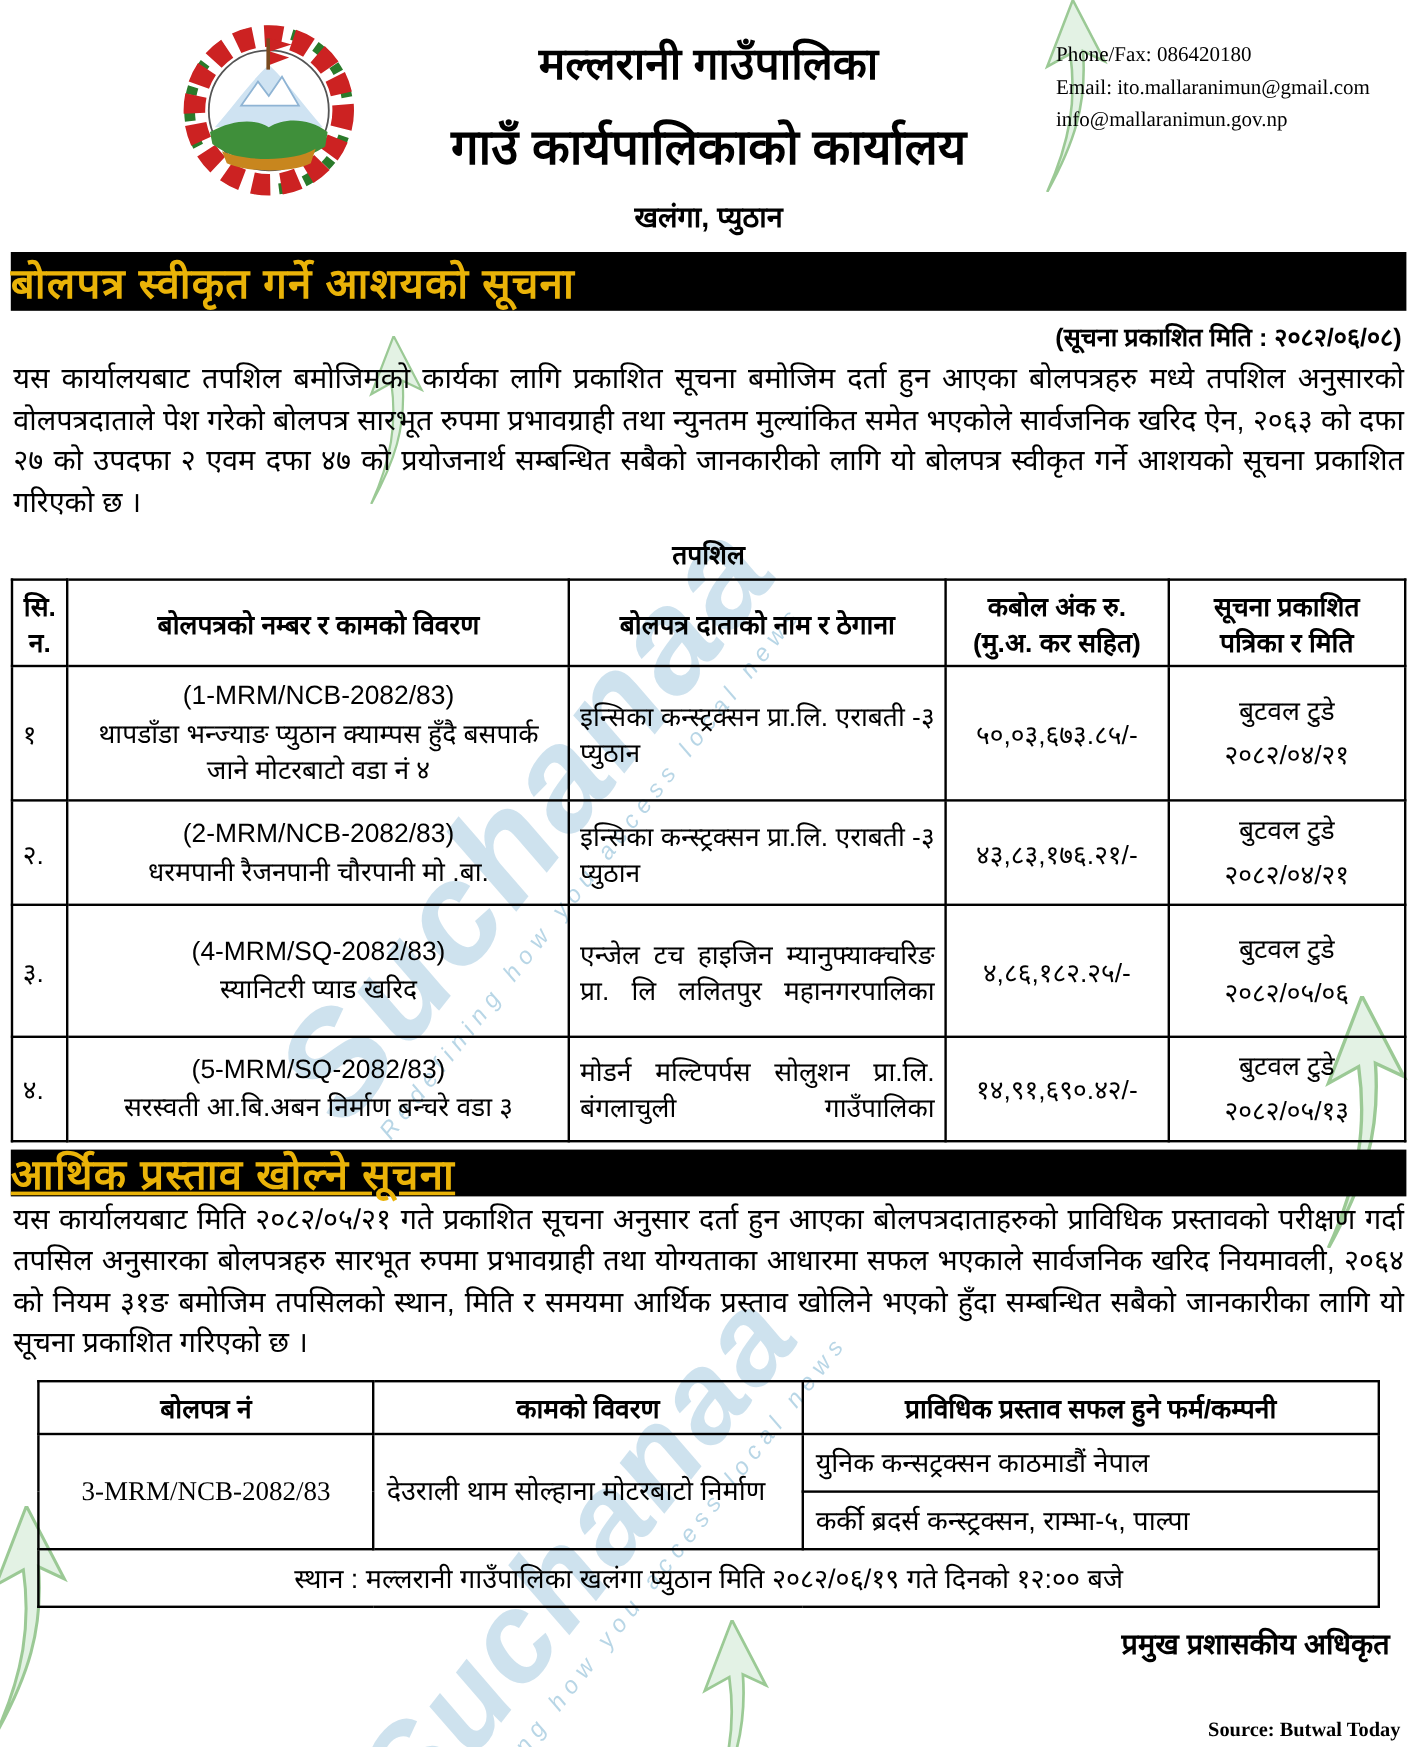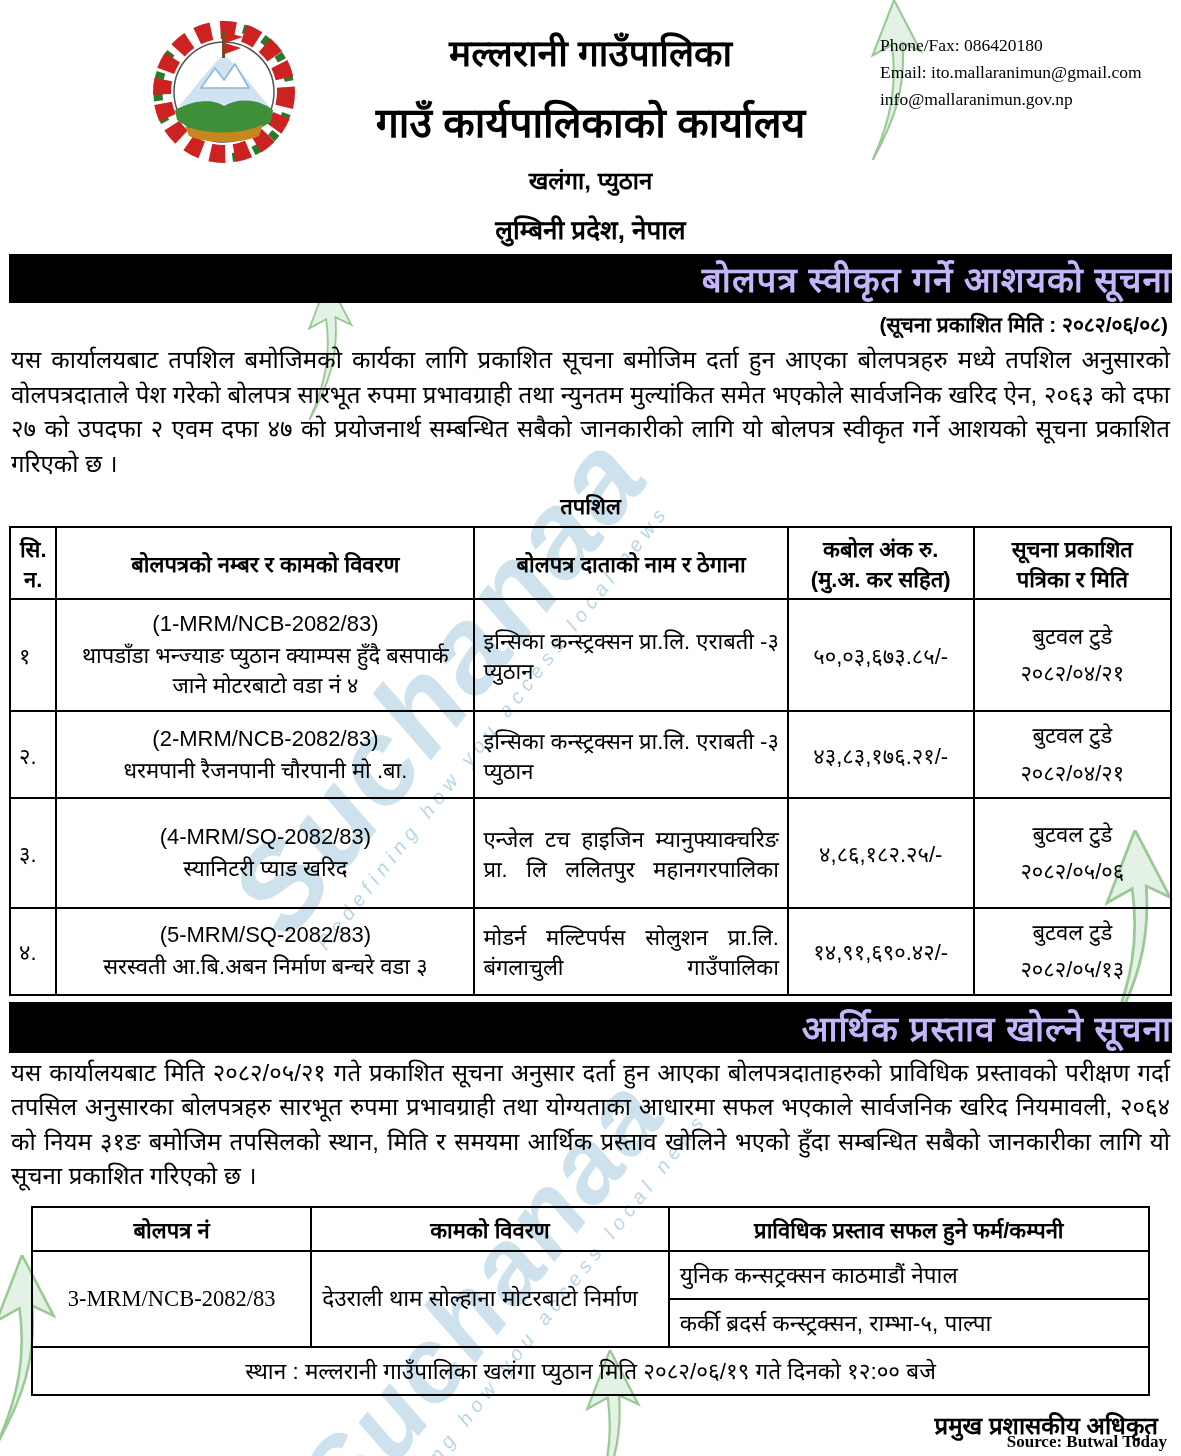--- a/index.html
+++ b/index.html
@@ -33,35 +33,35 @@
     font-size: 20px;
     letter-spacing: 6px;
     color: rgba(125, 180, 210, 0.55);
     font-weight: normal;
   }
   .wm1 { left: 150px; top: 620px; }
   .wm2 { left: 210px; top: 1240px; font-size: 105px; }
   .wm-arrow { position: absolute; opacity: 0.55; }
   
   .content { position: relative; z-index: 1; padding: 0 9px; }
-  .doc-header { position: relative; height: 254px; }
+  .doc-header { position: relative; height: 210px; }
   .logo { position: absolute; left: 136px; top: 10px; width: 158px; height: 158px; }
   .org-block { text-align: center; padding-top: 26px; }
   .org-line1 { font-size: 37px; font-weight: bold; }
   .org-line2 { font-size: 41px; font-weight: bold; margin-top: 16px; }
   .addr-line1 { font-size: 24px; font-weight: bold; margin-top: 14px; }
   .addr-line2 { font-size: 26px; font-weight: bold; margin-top: 15px; }
   .contact {
     position: absolute; right: 4px; top: 32px; width: 288px;
     font-family: "Liberation Serif", serif;
     font-size: 17.5px; line-height: 1.55; text-align: left;
   }
   .banner {
-    background: #000; color: #c4b5fd; height: 49px;
-    display: flex; align-items: center; justify-content: flex-end;
+    background: #000; color: #eab308; height: 49px;
+    display: flex; align-items: center; justify-content: flex-start;
     font-size: 35px; font-weight: bold; letter-spacing: 1px;
   }
   .date-line { text-align: right; font-size: 21px; font-weight: bold; padding: 7px 4px 2px; }
   .body-text { font-size: 24px; line-height: 1.44; text-align: justify; padding: 3px 2px 0; }
   .table-caption { text-align: center; font-size: 22px; font-weight: bold; padding: 9px 0 6px; }
   table { border-collapse: collapse; background: transparent; }
   .t1 { width: 100%; }
   .t1 th, .t1 td { border: 2.5px solid #000; padding: 5px 8px; vertical-align: middle; }
   .t1 th { font-size: 22px; font-weight: bold; text-align: center; }
   .t1 td { font-size: 22px; }
@@ -75,21 +75,21 @@
   .cell-work { text-align: center; }
   .work-no { text-align: center; }
   .work-desc { text-align: center; margin-top: 2px; }
   .cell-bidder { text-align: justify; text-align-last: justify; padding: 6px 12px; }
   .cell-amount { text-align: center; }
   .cell-pub { text-align: center; line-height: 1.7; }
   .row-h1 td { height: 112px; }
   .row-h2 td { height: 84px; }
   .row-h3 td { height: 110px; }
   .row-h4 td { height: 82px; }
-  .banner2 { margin-top: 6px; height: 51px; }
+  .banner2 { margin-top: 6px; height: 39px; text-decoration: underline; }
   .t2 { width: calc(100% - 44px); margin: 12px 22px 0; }
   .t2 th, .t2 td { border: 2.5px solid #000; padding: 6px 10px; vertical-align: middle; }
   .t2 th { font-size: 22px; font-weight: bold; text-align: center; height: 40px; }
   .t2 td { font-size: 22.5px; }
   .col2-bid { width: 25%; }
   .col2-work { width: 32%; }
   .col2-firm { width: 43%; }
   .cell-bidno {
     text-align: center; font-size: 25px;
     font-family: "Liberation Serif", serif;

